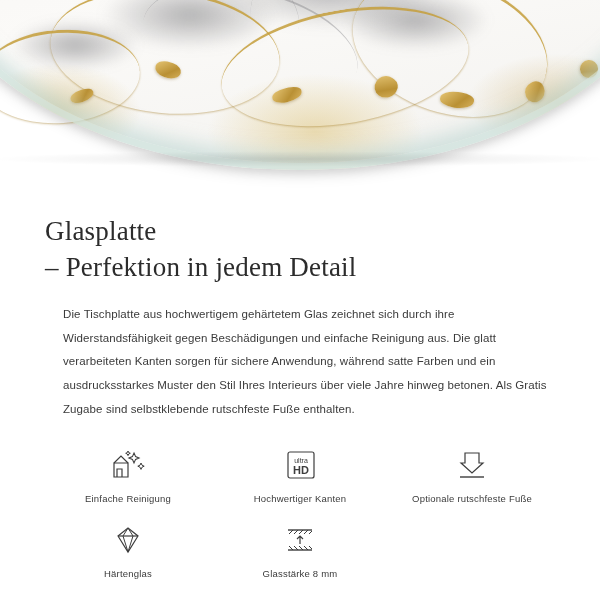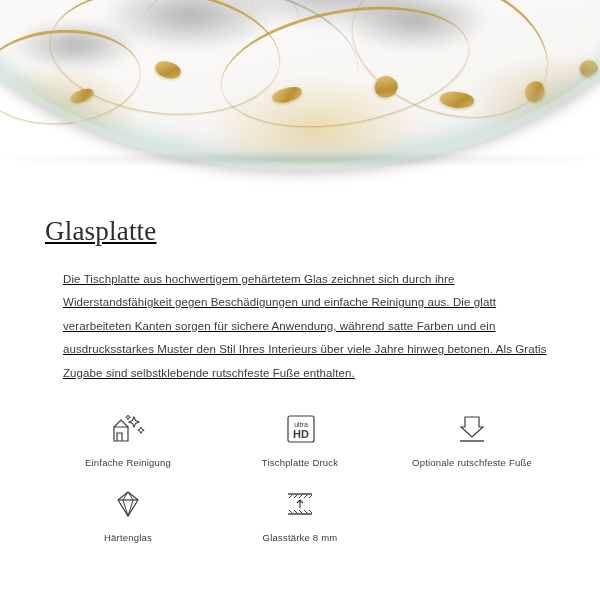--- a/index.html
+++ b/index.html
@@ -93,21 +93,20 @@
   .ink {
     position: absolute;
     border-radius: 50%;
     filter: blur(6px);
     background: radial-gradient(ellipse at center, rgba(90,90,95,0.45), rgba(90,90,95,0) 70%);
   }
 
   
   .content {
     padding: 14px 18px 0 45px;
-    text-decoration: underline;
   }
   h1.title {
     font-family: "Liberation Serif", serif;
     font-weight: 400;
     font-size: 27px;
     line-height: 1.32;
     color: #2c2c2c;
     margin: 0 0 16px 0;
     letter-spacing: 0.2px;
   }
@@ -177,20 +176,21 @@
       <div class="gold-blob" style="left:605px; top:392px; width:20px; height:20px; transform:rotate(-25deg);"></div>
       <div class="gold-blob" style="left:150px; top:400px; width:24px; height:12px; transform:rotate(-18deg);"></div>
       <div class="gold-blob" style="left:660px; top:370px; width:18px; height:18px; transform:rotate(40deg); border-radius:50%;"></div>
     </div>
     <div class="hero-rim"></div>
   </div>
 
   <div class="content">
     <h1 class="title">
       <span>Glasplatte</span>
+      <span class="line2">– Perfektion in jedem Detail</span>
     </h1>
     <p class="body-copy">Die Tischplatte aus hochwertigem gehärtetem Glas zeichnet sich durch ihre Widerstandsfähigkeit gegen Beschädigungen und einfache Reinigung aus. Die glatt verarbeiteten Kanten sorgen für sichere Anwendung, während satte Farben und ein ausdrucksstarkes Muster den Stil Ihres Interieurs über viele Jahre hinweg betonen. Als Gratis Zugabe sind selbstklebende rutschfeste Fuße enthalten.</p>
   </div>
 
   <div class="features">
 
     <div class="feature">
       <div class="glyph">
         <svg width="40" height="36" viewBox="0 0 40 36" fill="none" stroke="#3d3d3d" stroke-width="1.2">
           <path d="M6 30 L6 16 L20 16 L20 30 Z"></path>
@@ -205,21 +205,21 @@
     </div>
 
     <div class="feature">
       <div class="glyph">
         <svg width="40" height="38" viewBox="0 0 40 38">
           <rect x="8" y="6" width="26" height="26" rx="2" fill="none" stroke="#3d3d3d" stroke-width="1.2"></rect>
           <text x="21" y="17" text-anchor="middle" font-family="Liberation Sans, sans-serif" font-size="7" fill="#3d3d3d">ultra</text>
           <text x="21" y="28" text-anchor="middle" font-family="Liberation Sans, sans-serif" font-size="11" font-weight="bold" fill="#3d3d3d">HD</text>
         </svg>
       </div>
-      <div class="cap">Tischplatte Druck</div>
+      <div class="cap">Hochwertiger Kanten</div>
     </div>
 
 
     <div class="feature">
       <div class="glyph">
         <svg width="40" height="36" viewBox="0 0 40 36" fill="none" stroke="#3d3d3d" stroke-width="1.2">
           <path d="M13 6 L27 6 L27 16 L31 16 L20 26 L9 16 L13 16 Z"></path>
           <path d="M8 30 L32 30" stroke-width="1.4"></path>
         </svg>
       </div>

